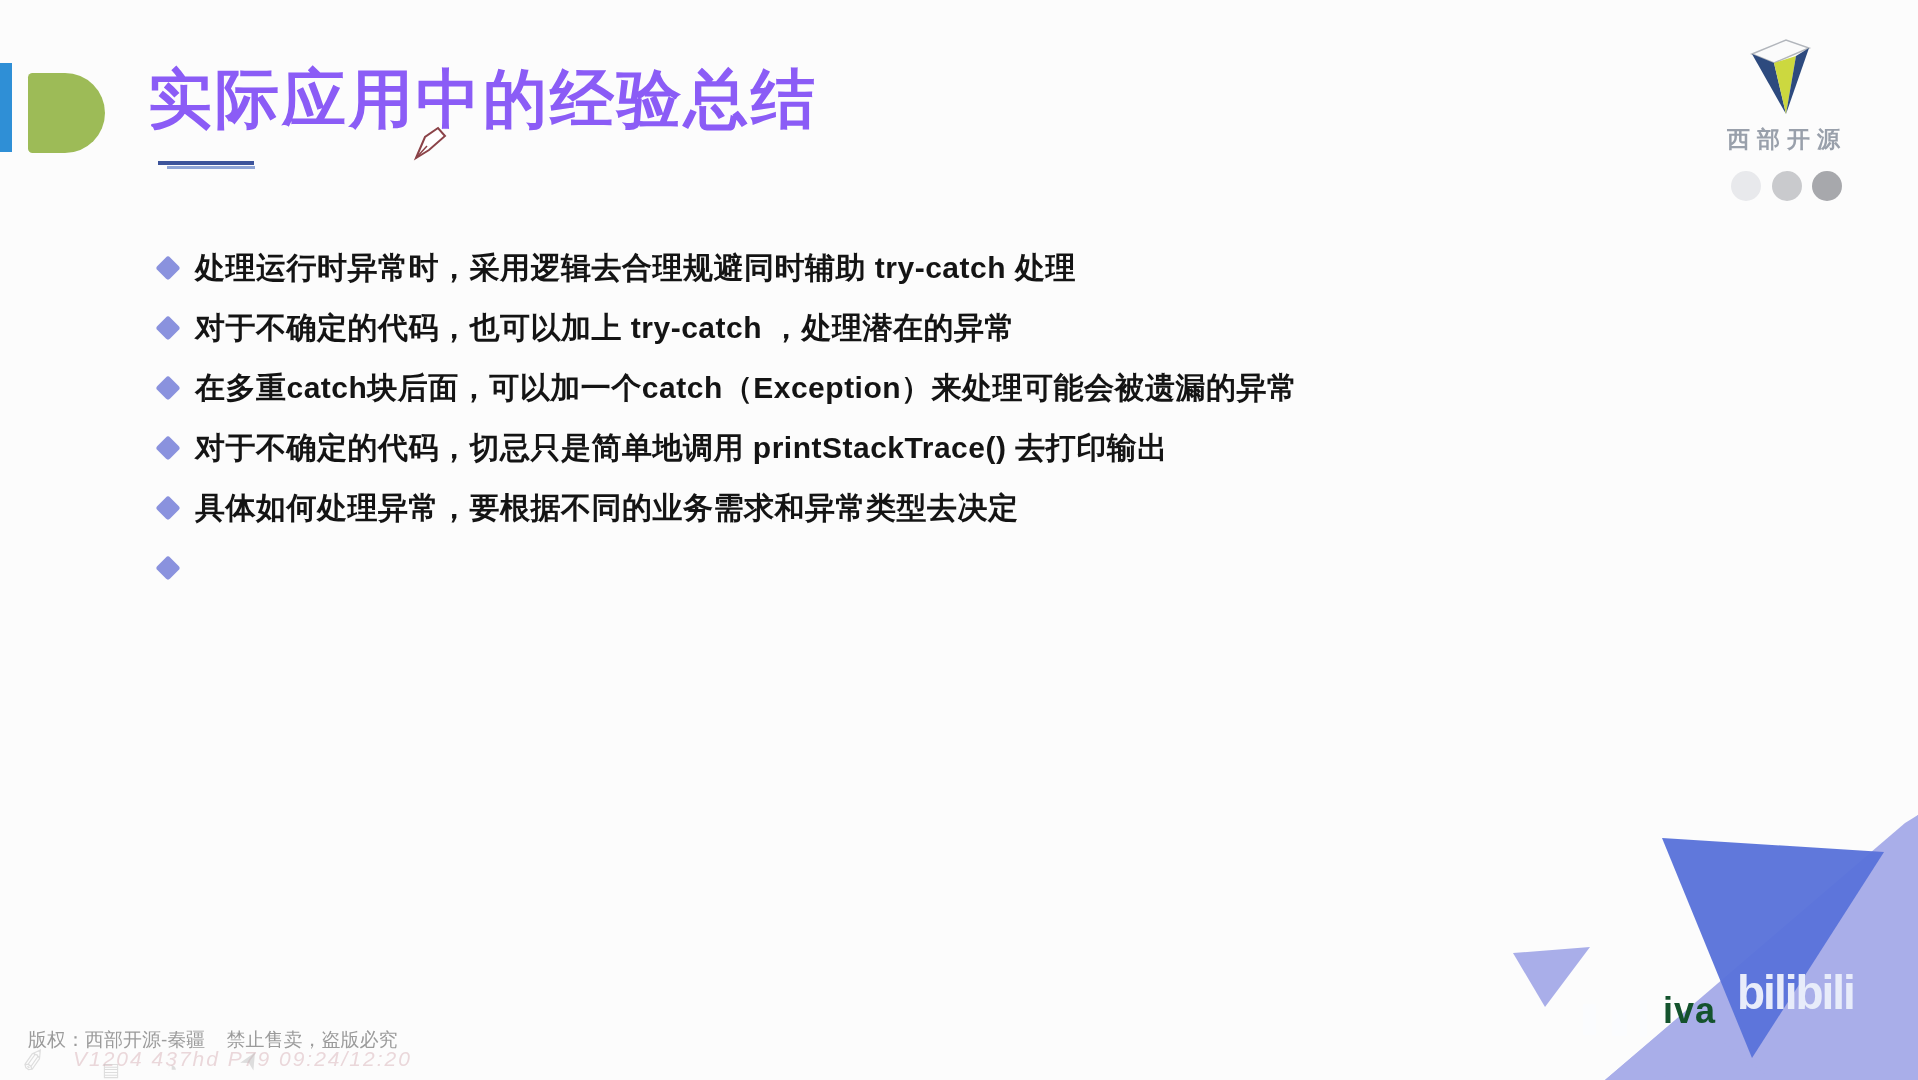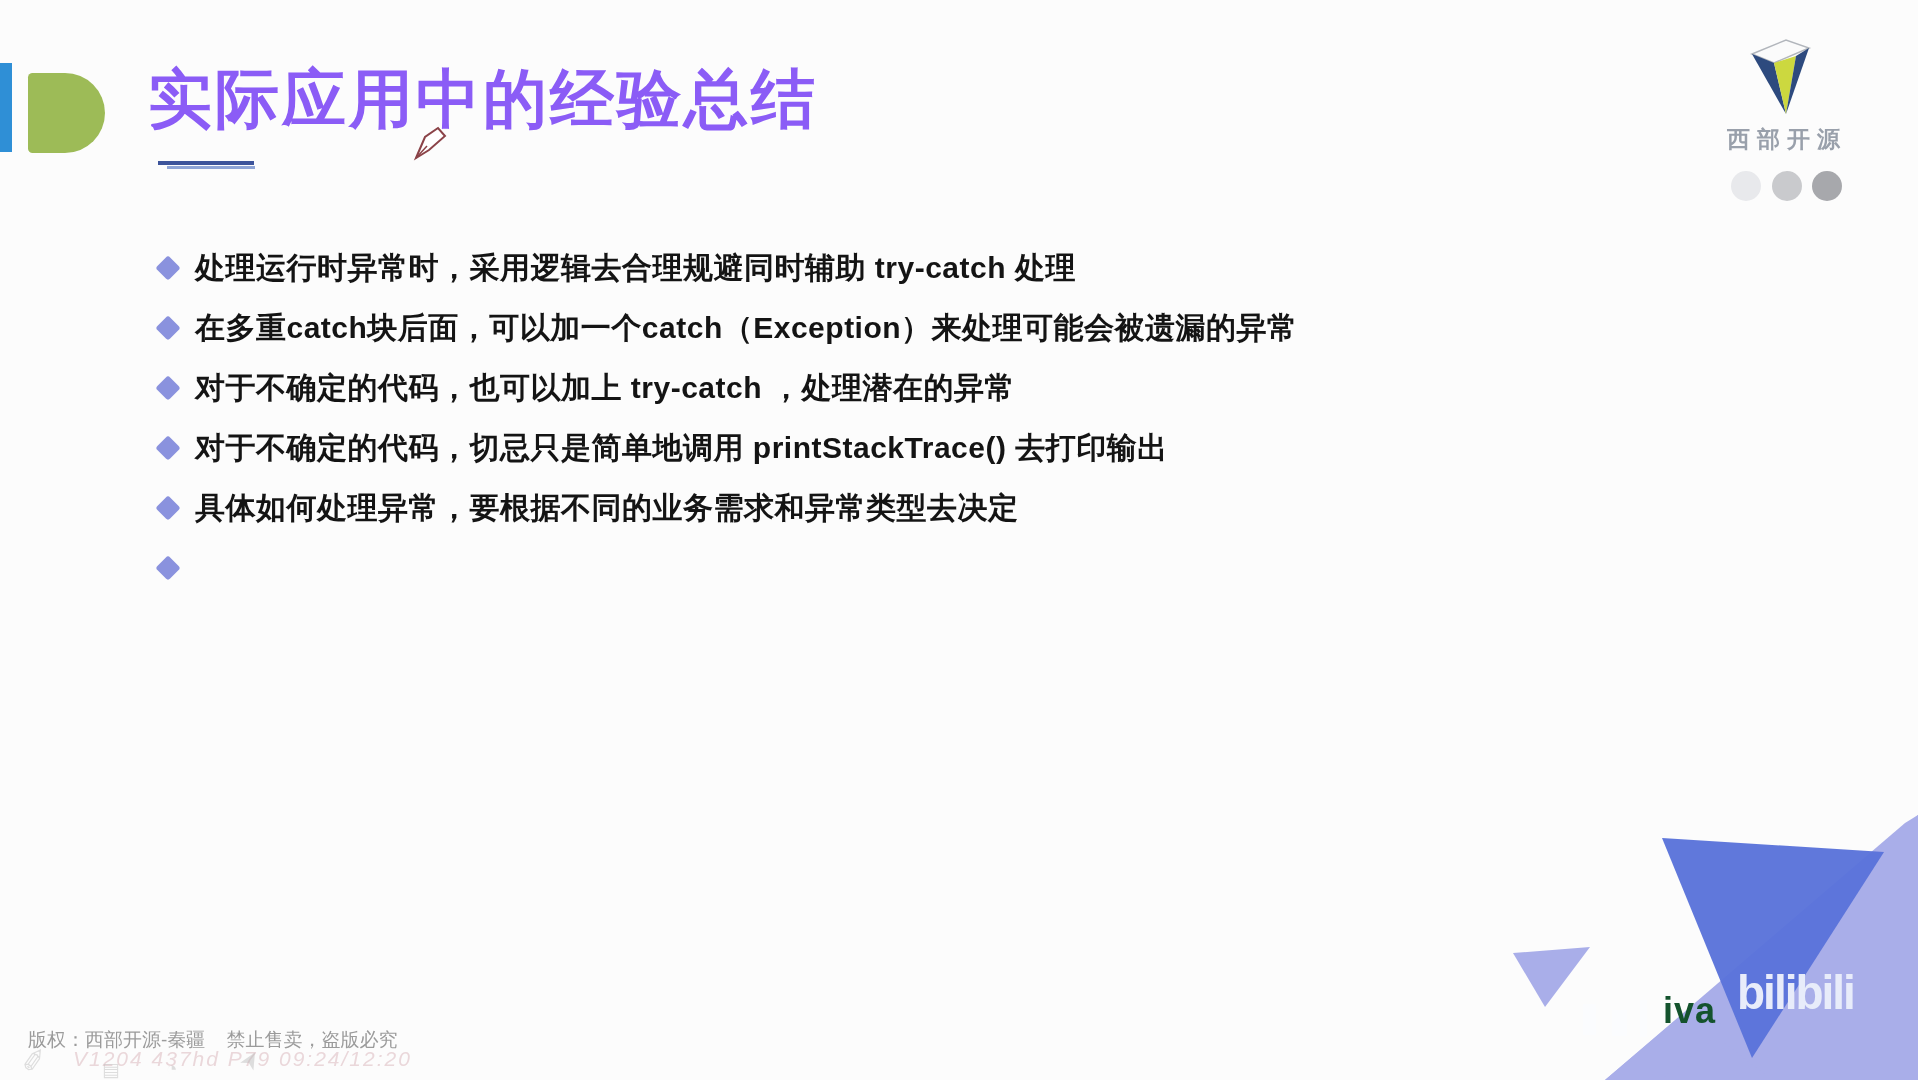--- a/index.html
+++ b/index.html
@@ -77,25 +77,25 @@
     <line x1="4" y1="34" x2="15" y2="22" stroke="#8b4348" stroke-width="1.5"></line>
   </svg>
 
   <ul class="bullet-list">
     <li class="bullet-item">
       <span class="bullet-diamond"></span>
       <span class="bullet-text">处理运行时异常时，采用逻辑去合理规避同时辅助 try-catch 处理</span>
     </li>
     <li class="bullet-item">
       <span class="bullet-diamond"></span>
-      <span class="bullet-text">在多重catch块后面，可以加一个catch（Exception）来处理可能会被遗漏的异常</span>
+      <span class="bullet-text">对于不确定的代码，也可以加上 try-catch ，处理潜在的异常</span>
     </li>
     <li class="bullet-item">
       <span class="bullet-diamond"></span>
-      <span class="bullet-text">对于不确定的代码，也可以加上 try-catch ，处理潜在的异常</span>
+      <span class="bullet-text">在多重catch块后面，可以加一个catch（Exception）来处理可能会被遗漏的异常</span>
     </li>
     <li class="bullet-item">
       <span class="bullet-diamond"></span>
       <span class="bullet-text">对于不确定的代码，切忌只是简单地调用 printStackTrace() 去打印输出</span>
     </li>
     <li class="bullet-item">
       <span class="bullet-diamond"></span>
       <span class="bullet-text">具体如何处理异常，要根据不同的业务需求和异常类型去决定</span>
     </li>
     <li class="bullet-item">

